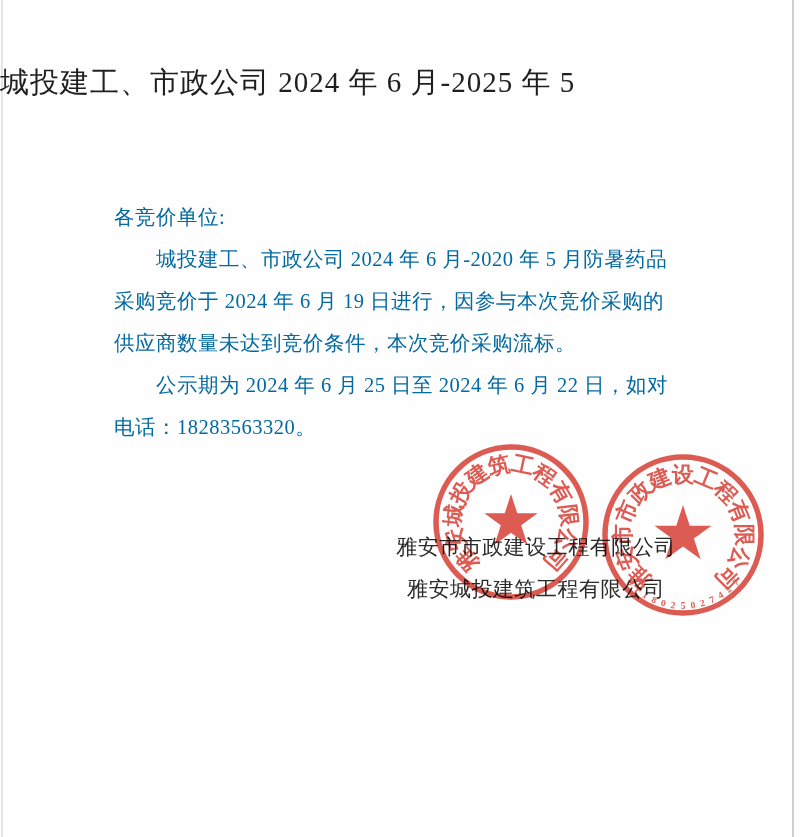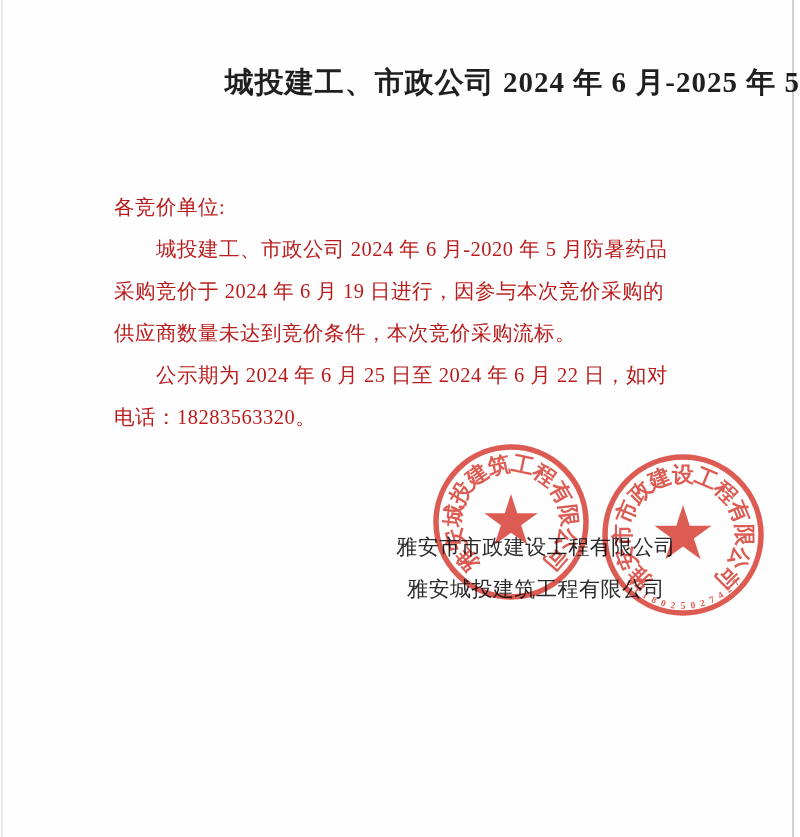--- a/index.html
+++ b/index.html
@@ -16,28 +16,28 @@
   .edge-left {
     position: absolute; left: 1px; top: 0; width: 2px; height: 100%;
     background: #e6e6e6;
   }
   .edge-right {
     position: absolute; left: 792px; top: 0; width: 2px; height: 100%;
     background: #cfcfcf;
   }
   .doc-title {
     position: absolute; left: 0; top: 60px; width: 100%;
-    text-align: right;
-    font-size: 29px; font-weight: 700; color: #1f1f1f;
+    text-align: left;
+    font-size: 29px; font-weight: 400; color: #1f1f1f;
     line-height: 44px;
     letter-spacing: 1px;
   }
   .doc-body {
-    position: absolute; left: 114px; top: 186px; width: 578px;
-    font-size: 20.5px; line-height: 42px; color: #b91c1c;
+    position: absolute; left: 114px; top: 196px; width: 578px;
+    font-size: 20.5px; line-height: 42px; color: #0369a1;
     letter-spacing: 0.5px;
   }
   .line { white-space: nowrap; }
   .indent { text-indent: 2.05em; }
   .signature {
     position: absolute; left: 360px; top: 526px; width: 352px;
     text-align: center;
     font-size: 21px; line-height: 42px; color: #2a2a2a;
     letter-spacing: 0.5px;
     z-index: 1;

